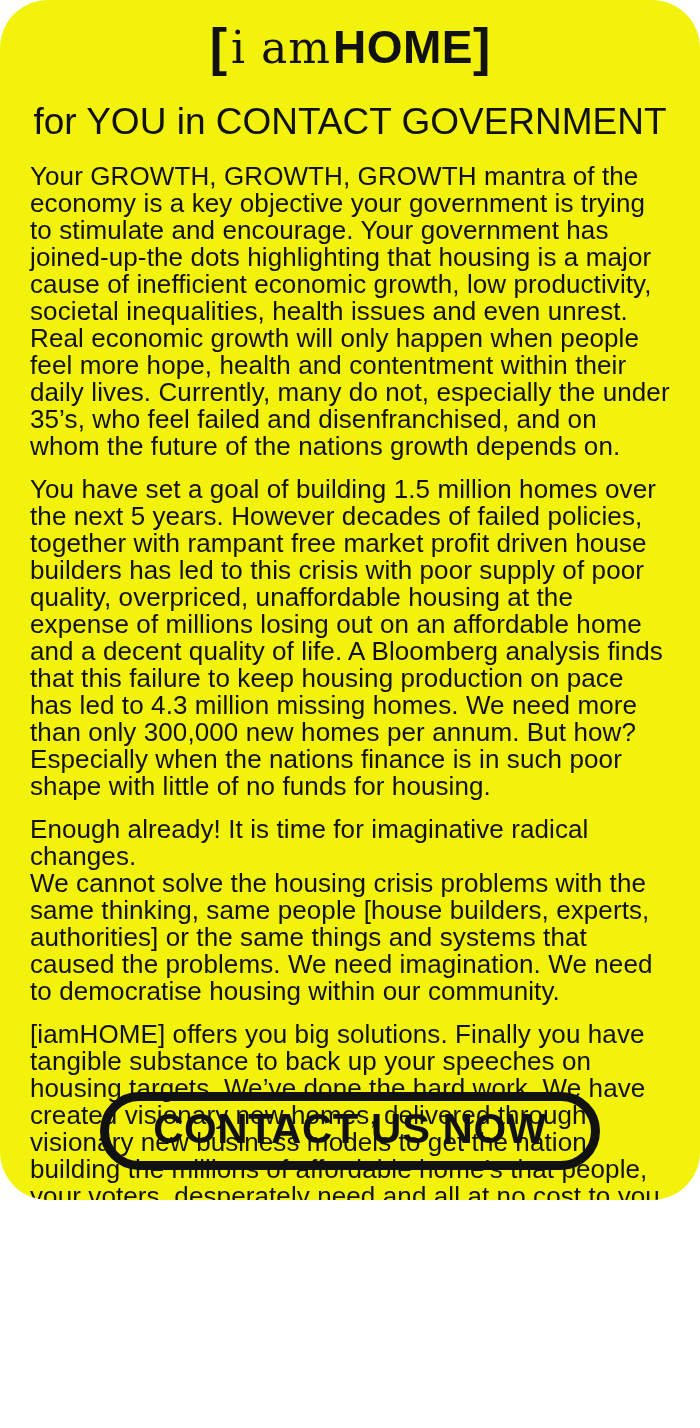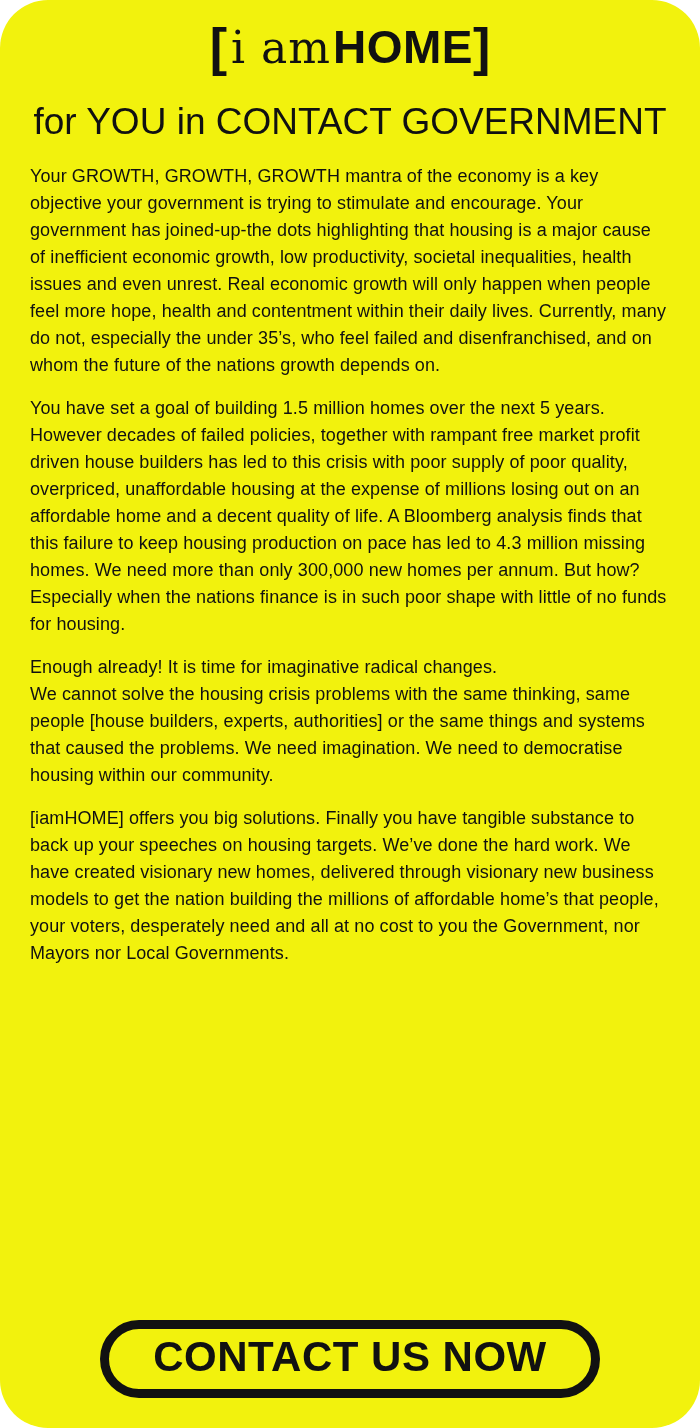--- a/index.html
+++ b/index.html
@@ -3,21 +3,21 @@
 <meta charset="utf-8">
 <style>
   html, body {
     margin: 0;
     padding: 0;
     background: #ffffff;
   }
   .page {
     position: relative;
     width: 700px;
-    height: 1428px;
+    height: 1200px;
     box-sizing: border-box;
     background: #F2F20D;
     border-radius: 48px;
     padding: 16px 30px 0 30px;
     font-family: "Liberation Sans", sans-serif;
     color: #111111;
     overflow: hidden;
   }
 
   
@@ -58,21 +58,21 @@
   }
   .heading .bold {
     font-weight: 400;
   }
 
   
   .content {
     padding: 0 0 0 0;
   }
   .content p {
-    font-size: 18px;
+    font-size: 26px;
     line-height: 27px;
     margin: 0 0 16px 0;
     white-space: pre-line;
     letter-spacing: 0.1px;
   }
 
   
   .cta-wrap {
     position: absolute;
     left: 0;

